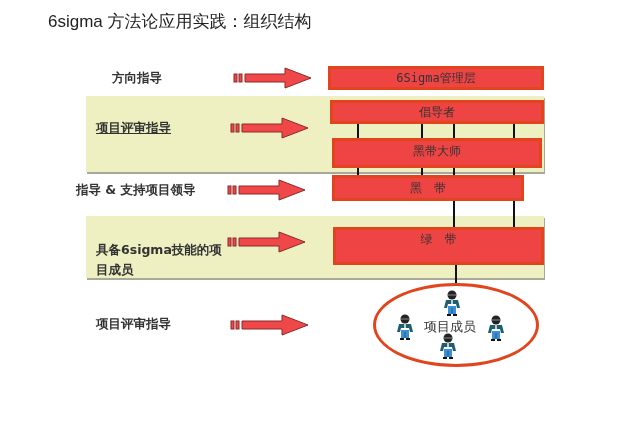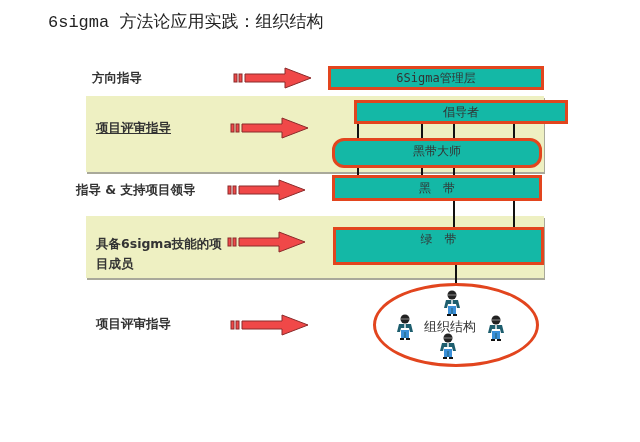--- a/index.html
+++ b/index.html
@@ -1,26 +1,26 @@
 <!DOCTYPE html>
 <html><head>
 <meta charset="utf-8">
 <style>
   html, body { margin: 0; padding: 0; background: #ffffff; }
   body { width: 640px; height: 442px; position: relative; overflow: hidden;
          font-family: "DejaVu Serif", "Liberation Serif", serif; }
   .title { position: absolute; left: 48px; top: 10px; font-size: 17px; color: #222;
-           font-family: Liberation Mono, monospace; }
+           font-family: Liberation Sans, sans-serif; }
   .band { position: absolute; left: 86px; width: 458px; background: #eef0c2;
           box-shadow: 1px 2px 0 #a9a99a; }
   .label { position: absolute; font-size: 12.5px; color: #333; font-weight: bold;
            font-family: "DejaVu Sans", "Liberation Sans", sans-serif; line-height: 20px; }
   .arrow { position: absolute; width: 80px; height: 24px; }
   .box { position: absolute; box-sizing: border-box; border: 3px solid #e2451e;
-         background: #14b8a6; text-align: center; font-size: 12px; color: #333;
+         background: #ef4444; text-align: center; font-size: 12px; color: #333;
          font-family: "DejaVu Sans Mono", "Liberation Mono", monospace; }
   .vline { position: absolute; width: 2px; background: #111; }
   .ellipse { position: absolute; left: 373px; top: 283px; width: 166px; height: 84px;
              border: 3px solid #e2451e; border-radius: 50%; box-sizing: border-box; background: #fff; }
   .member { position: absolute; width: 22px; height: 28px; }
   .ellipse-label { position: absolute; left: 424px; top: 318px; font-size: 13px; color: #333;
                    font-family: "DejaVu Sans", "Liberation Sans", sans-serif; }
 </style>
 </head>
 <body>
@@ -33,24 +33,24 @@
 <div class="vline" style="left:357px; top:122px; height:18px;"></div>
 <div class="vline" style="left:421px; top:122px; height:18px;"></div>
 <div class="vline" style="left:453px; top:122px; height:18px;"></div>
 <div class="vline" style="left:513px; top:122px; height:18px;"></div>
 <div class="vline" style="left:357px; top:164px; height:14px;"></div>
 <div class="vline" style="left:421px; top:164px; height:14px;"></div>
 <div class="vline" style="left:453px; top:164px; height:64px;"></div>
 <div class="vline" style="left:513px; top:164px; height:64px;"></div>
 <div class="vline" style="left:455px; top:250px; height:36px;"></div>
 
-<div class="label" style="left:92px; top:68px;">方向指导</div>
+<div class="label" style="left:112px; top:68px;">方向指导</div>
 <div class="label" style="left:96px; top:118px;text-decoration:underline;">项目评审指导</div>
 <div class="label" style="left:76px; top:180px;">指导 &amp; 支持项目领导</div>
-<div class="label" style="left:96px; top:234px; width:130px;">具备6sigma技能的项目成员</div>
+<div class="label" style="left:96px; top:240px; width:130px;">具备6sigma技能的项目成员</div>
 <div class="label" style="left:96px; top:314px;">项目评审指导</div>
 
 <svg class="arrow" style="left:233px; top:66px;" viewBox="0 0 80 24">
   <rect x="1" y="8" width="3" height="8" fill="#f04848" stroke="#8a2a2a" stroke-width="1"></rect>
   <rect x="6" y="8" width="3" height="8" fill="#f04848" stroke="#8a2a2a" stroke-width="1"></rect>
   <polygon points="12,8 52,8 52,2 78,12 52,22 52,16 12,16" fill="#f04848" stroke="#8a2a2a" stroke-width="1"></polygon>
 </svg>
 <svg class="arrow" style="left:230px; top:116px;" viewBox="0 0 80 24">
   <rect x="1" y="8" width="3" height="8" fill="#f04848" stroke="#8a2a2a" stroke-width="1"></rect>
   <rect x="6" y="8" width="3" height="8" fill="#f04848" stroke="#8a2a2a" stroke-width="1"></rect>
@@ -66,27 +66,27 @@
   <rect x="6" y="8" width="3" height="8" fill="#f04848" stroke="#8a2a2a" stroke-width="1"></rect>
   <polygon points="12,8 52,8 52,2 78,12 52,22 52,16 12,16" fill="#f04848" stroke="#8a2a2a" stroke-width="1"></polygon>
 </svg>
 <svg class="arrow" style="left:230px; top:313px;" viewBox="0 0 80 24">
   <rect x="1" y="8" width="3" height="8" fill="#f04848" stroke="#8a2a2a" stroke-width="1"></rect>
   <rect x="6" y="8" width="3" height="8" fill="#f04848" stroke="#8a2a2a" stroke-width="1"></rect>
   <polygon points="12,8 52,8 52,2 78,12 52,22 52,16 12,16" fill="#f04848" stroke="#8a2a2a" stroke-width="1"></polygon>
 </svg>
 
 <div class="box" style="left:328px; top:66px; width:216px; height:24px; line-height:18px;">6Sigma管理层</div>
-<div class="box" style="left:330px; top:100px; width:214px; height:24px; line-height:18px;margin-left:24px;">倡导者</div>
-<div class="box" style="left:332px; top:138px; width:210px; height:30px; line-height:20px;border-radius:12px;">黑带大师</div>
-<div class="box" style="left:332px; top:175px; width:210px; height:26px; line-height:20px;">黑　带</div>
+<div class="box" style="left:330px; top:100px; width:214px; height:24px; line-height:18px;">倡导者</div>
+<div class="box" style="left:332px; top:138px; width:210px; height:30px; line-height:20px;">黑带大师</div>
+<div class="box" style="left:332px; top:175px; width:192px; height:26px; line-height:20px;">黑　带</div>
 <div class="box" style="left:333px; top:227px; width:211px; height:38px; line-height:19px;">绿　带</div>
 
 <div class="ellipse"></div>
-<div class="ellipse-label">组织结构</div>
+<div class="ellipse-label">项目成员</div>
 
 <svg class="member" style="left:441px; top:290px;" viewBox="0 0 22 28">
   <ellipse cx="11" cy="5" rx="4.5" ry="4.5" fill="#222"></ellipse>
   <rect x="7" y="4" width="8" height="2" fill="#555"></rect>
   <path d="M3,18 L5,10 L17,10 L19,18 L16,18 L15,14 L7,14 L6,18 Z" fill="#1e5e6e"></path>
   <rect x="10.3" y="10" width="1.4" height="6" fill="#fff"></rect>
   <rect x="7" y="16" width="8" height="8" fill="#3a8fd8"></rect>
   <rect x="10.5" y="18" width="1" height="6" fill="#1e5e6e"></rect>
   <rect x="6" y="24" width="4" height="2" fill="#111"></rect>
   <rect x="12" y="24" width="4" height="2" fill="#111"></rect>

